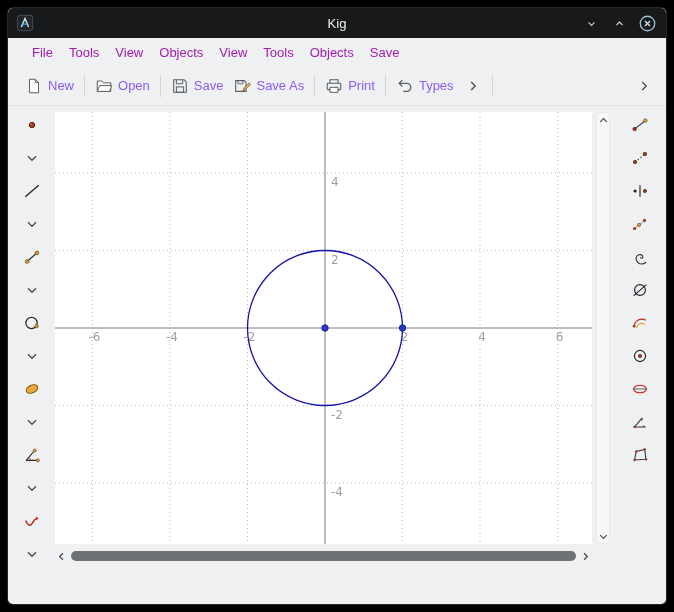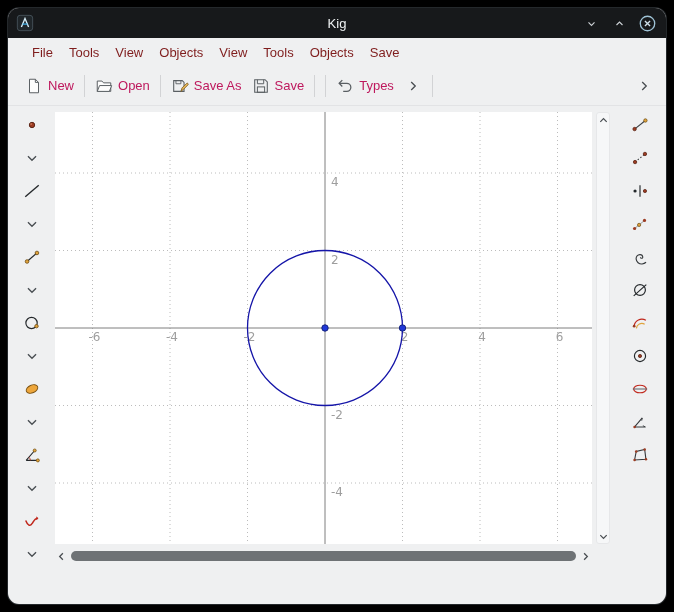--- a/index.html
+++ b/index.html
@@ -1,30 +1,30 @@
 <!DOCTYPE html>
 <html style="--titlebar-bg: #17191b; --window-bg: #eff0f1; --canvas-bg: #ffffff; --accent: #3daee9;"><head>
 <meta charset="utf-8">
 <style>
   *{margin:0;padding:0;box-sizing:border-box}
   html,body{width:674px;height:612px}
   body{background:#000;font-family:"Liberation Sans",sans-serif;position:relative;overflow:hidden}
-  .window{position:absolute;left:8px;top:8px;width:658px;height:596px;background:var(--window-bg,#eff0f1);border-radius:11px;overflow:hidden;box-shadow:0 0 0 1px #24282b}
+  .window{position:absolute;left:8px;top:8px;width:658px;height:596px;background:var(--window-bg,#eff0f1);border-radius:5px;overflow:hidden;box-shadow:0 0 0 1px #24282b}
   .titlebar{position:absolute;top:0;left:0;right:0;height:30px;background:var(--titlebar-bg,#17191b);display:flex;align-items:center;padding:0 8px;border-radius:5px 5px 0 0}
   .app-icon{width:18px;height:18px}
   .app-icon svg{width:18px;height:18px;display:block}
   .tb-title{position:absolute;left:0;right:0;text-align:center;color:#eef1f2;font-size:13px;pointer-events:none}
   .tb-controls{margin-left:auto;display:flex;align-items:center;gap:6px}
   .win-btn{width:22px;height:22px;display:flex;align-items:center;justify-content:center}
   .win-btn svg{width:15px;height:15px;display:block}
   .win-btn.close svg{width:19px;height:19px}
   .menubar{position:absolute;top:30px;left:0;right:0;height:28px;display:flex;align-items:center;padding-left:16px}
-  .menu-item{font-size:13px;color:#7f1d1d;padding:4px 8px;border-radius:3px}
+  .menu-item{font-size:13px;color:#a21caf;padding:4px 8px;border-radius:3px}
   .toolbar{position:absolute;top:58px;left:0;right:0;height:40px;display:flex;align-items:center;padding:0 8px 0 12px;border-bottom:1px solid #e2e3e5}
-  .tb-btn{display:flex;align-items:center;gap:5px;padding:6px 5px;border-radius:3px;font-size:13px;color:#be185d;white-space:nowrap}
+  .tb-btn{display:flex;align-items:center;gap:5px;padding:6px 5px;border-radius:3px;font-size:13px;color:#8b5cf6;white-space:nowrap}
   .tb-icon{display:flex}
   .tb-icon svg{width:18px;height:18px;display:block}
   .tb-sep{width:1px;height:22px;background:#d2d3d5;margin:0 5px}
   .left-tools{position:absolute;left:0;top:98px;width:47px;bottom:0;padding-top:9px}
   .right-tools{position:absolute;left:606px;width:52px;top:98px;bottom:0;padding-top:9px}
   .tool-btn{width:26px;height:20px;margin:0 auto 13px;display:flex;align-items:center;justify-content:center;border-radius:3px}
   .tool-btn svg{width:18px;height:18px;display:block}
   .canvas{position:absolute;left:47px;top:104px;width:537px;height:432px;background:var(--canvas-bg,#fff);cursor:crosshair}
   .canvas svg{display:block}
   .vscroll{position:absolute;left:588px;top:104px;width:14px;height:432px;background:#f6f7f8;border:1px solid #e6e7e9;border-radius:3px;display:flex;flex-direction:column;align-items:center;justify-content:space-between}
@@ -97,38 +97,48 @@
             <path d="M2.5 4.5h5.2l1.8 2h8v9.5h-15z" fill="#fdfdfd" stroke="#5a5f63" stroke-width="1.1"></path>
             <path d="M2.5 16l2.6-6.5h13.4L16 16z" fill="#fdfdfd" stroke="#5a5f63" stroke-width="1.1"></path>
           </svg>
         </span>
         <span>Open</span>
       </div>
       <div class="tb-sep"></div>
       <div class="tb-btn">
         <span class="tb-icon">
           <svg viewBox="0 0 20 20">
+            <path d="M3 3h11.5L17 5.5V17H3z" fill="none" stroke="#5a5f63" stroke-width="1.2"></path>
+            <path d="M6 3v4.5h7V3" fill="none" stroke="#5a5f63" stroke-width="1.1"></path>
+            <rect x="6" y="11" width="8" height="6" fill="none" stroke="#5a5f63" stroke-width="1.1"></rect>
+          </svg>
+        </span>
+        <span>Save</span>
+      </div>
+      <div class="tb-btn">
+        <span class="tb-icon">
+          <svg viewBox="0 0 20 20">
             <path d="M3 4h9.5L14.5 6v10H3z" fill="none" stroke="#5a5f63" stroke-width="1.2"></path>
             <path d="M5.5 4v3.5H11V4" fill="none" stroke="#5a5f63" stroke-width="1"></path>
             <path d="M11 16l1.2-3.8 5-5a1.1 1.1 0 0 1 1.6 1.6l-5 5z" fill="#e8b85a" stroke="#7a5a20" stroke-width="0.9"></path>
           </svg>
         </span>
         <span>Save As</span>
       </div>
-      <div class="tb-btn">
-        <span class="tb-icon">
-          <svg viewBox="0 0 20 20">
-            <path d="M3 3h11.5L17 5.5V17H3z" fill="none" stroke="#5a5f63" stroke-width="1.2"></path>
-            <path d="M6 3v4.5h7V3" fill="none" stroke="#5a5f63" stroke-width="1.1"></path>
-            <rect x="6" y="11" width="8" height="6" fill="none" stroke="#5a5f63" stroke-width="1.1"></rect>
-          </svg>
-        </span>
-        <span>Save</span>
-      </div>
       <div class="tb-sep"></div>
+      <div class="tb-btn">
+        <span class="tb-icon">
+          <svg viewBox="0 0 20 20">
+            <path d="M5.5 7V3h9v4" fill="none" stroke="#5a5f63" stroke-width="1.2"></path>
+            <rect x="2.5" y="7" width="15" height="7" rx="1" fill="none" stroke="#5a5f63" stroke-width="1.2"></rect>
+            <path d="M5.5 11.5h9V17h-9z" fill="#fdfdfd" stroke="#5a5f63" stroke-width="1.1"></path>
+          </svg>
+        </span>
+        <span>Print</span>
+      </div>
       <div class="tb-sep"></div>
       <div class="tb-btn">
         <span class="tb-icon">
           <svg viewBox="0 0 20 20">
             <path d="M7 3.5 3.5 7 7 10.5" fill="none" stroke="#5a5f63" stroke-width="1.4"></path>
             <path d="M3.5 7h8.5a4.5 4.5 0 0 1 0 9H8" fill="none" stroke="#5a5f63" stroke-width="1.4"></path>
           </svg>
         </span>
         <span>Types</span>
       </div>

